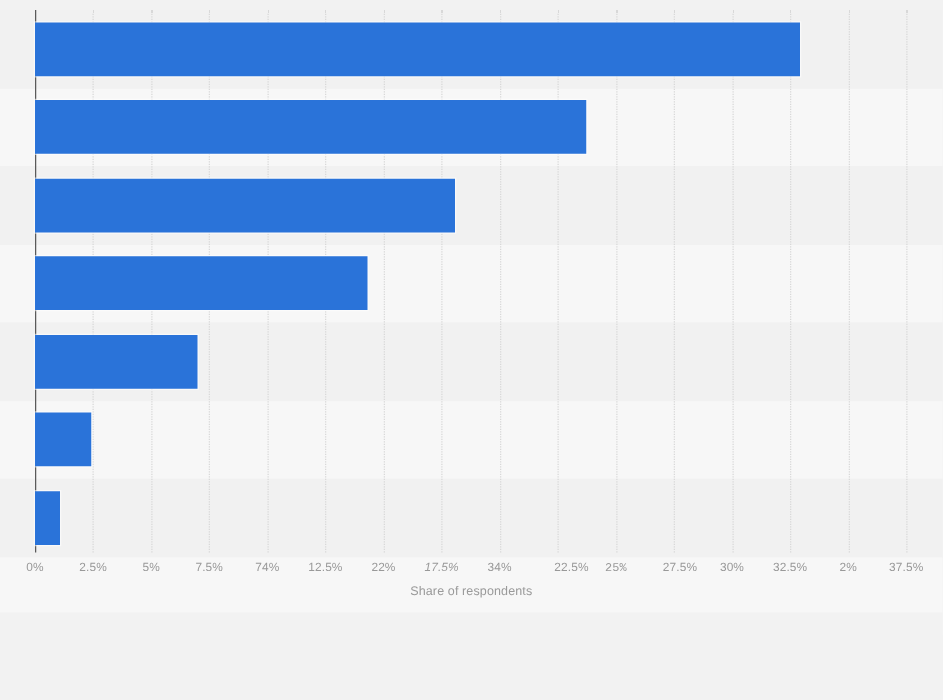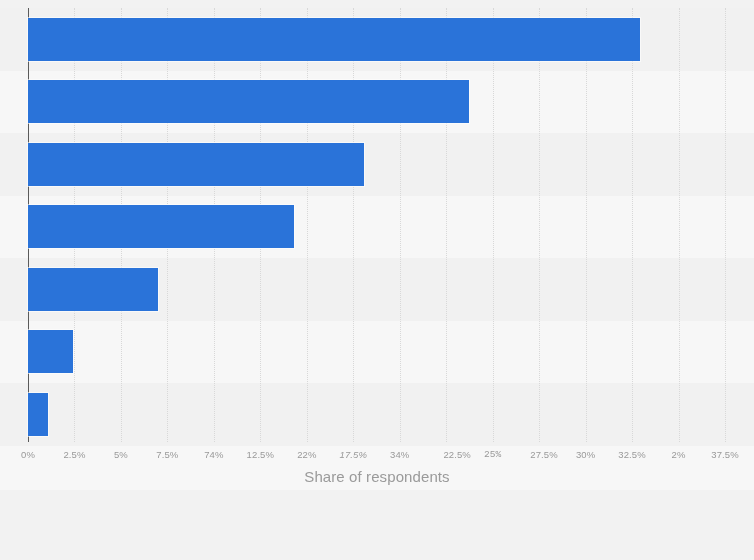--- a/index.html
+++ b/index.html
@@ -104,21 +104,21 @@
     white-space: nowrap;
     transform: translateX(-50%);
     line-height: 14px;
   }
   .axis-title {
     position: absolute;
     top: 468px;
     left: 0;
     width: 754px;
     text-align: center;
-    font-size: 15px;
+    font-size: 10px;
     color: #9a9a9a;
     letter-spacing: 0.1px;
   }
   .axis-title-inner {
     position: relative;
     left: 0px;
   }
 
   
   .footer-space {

